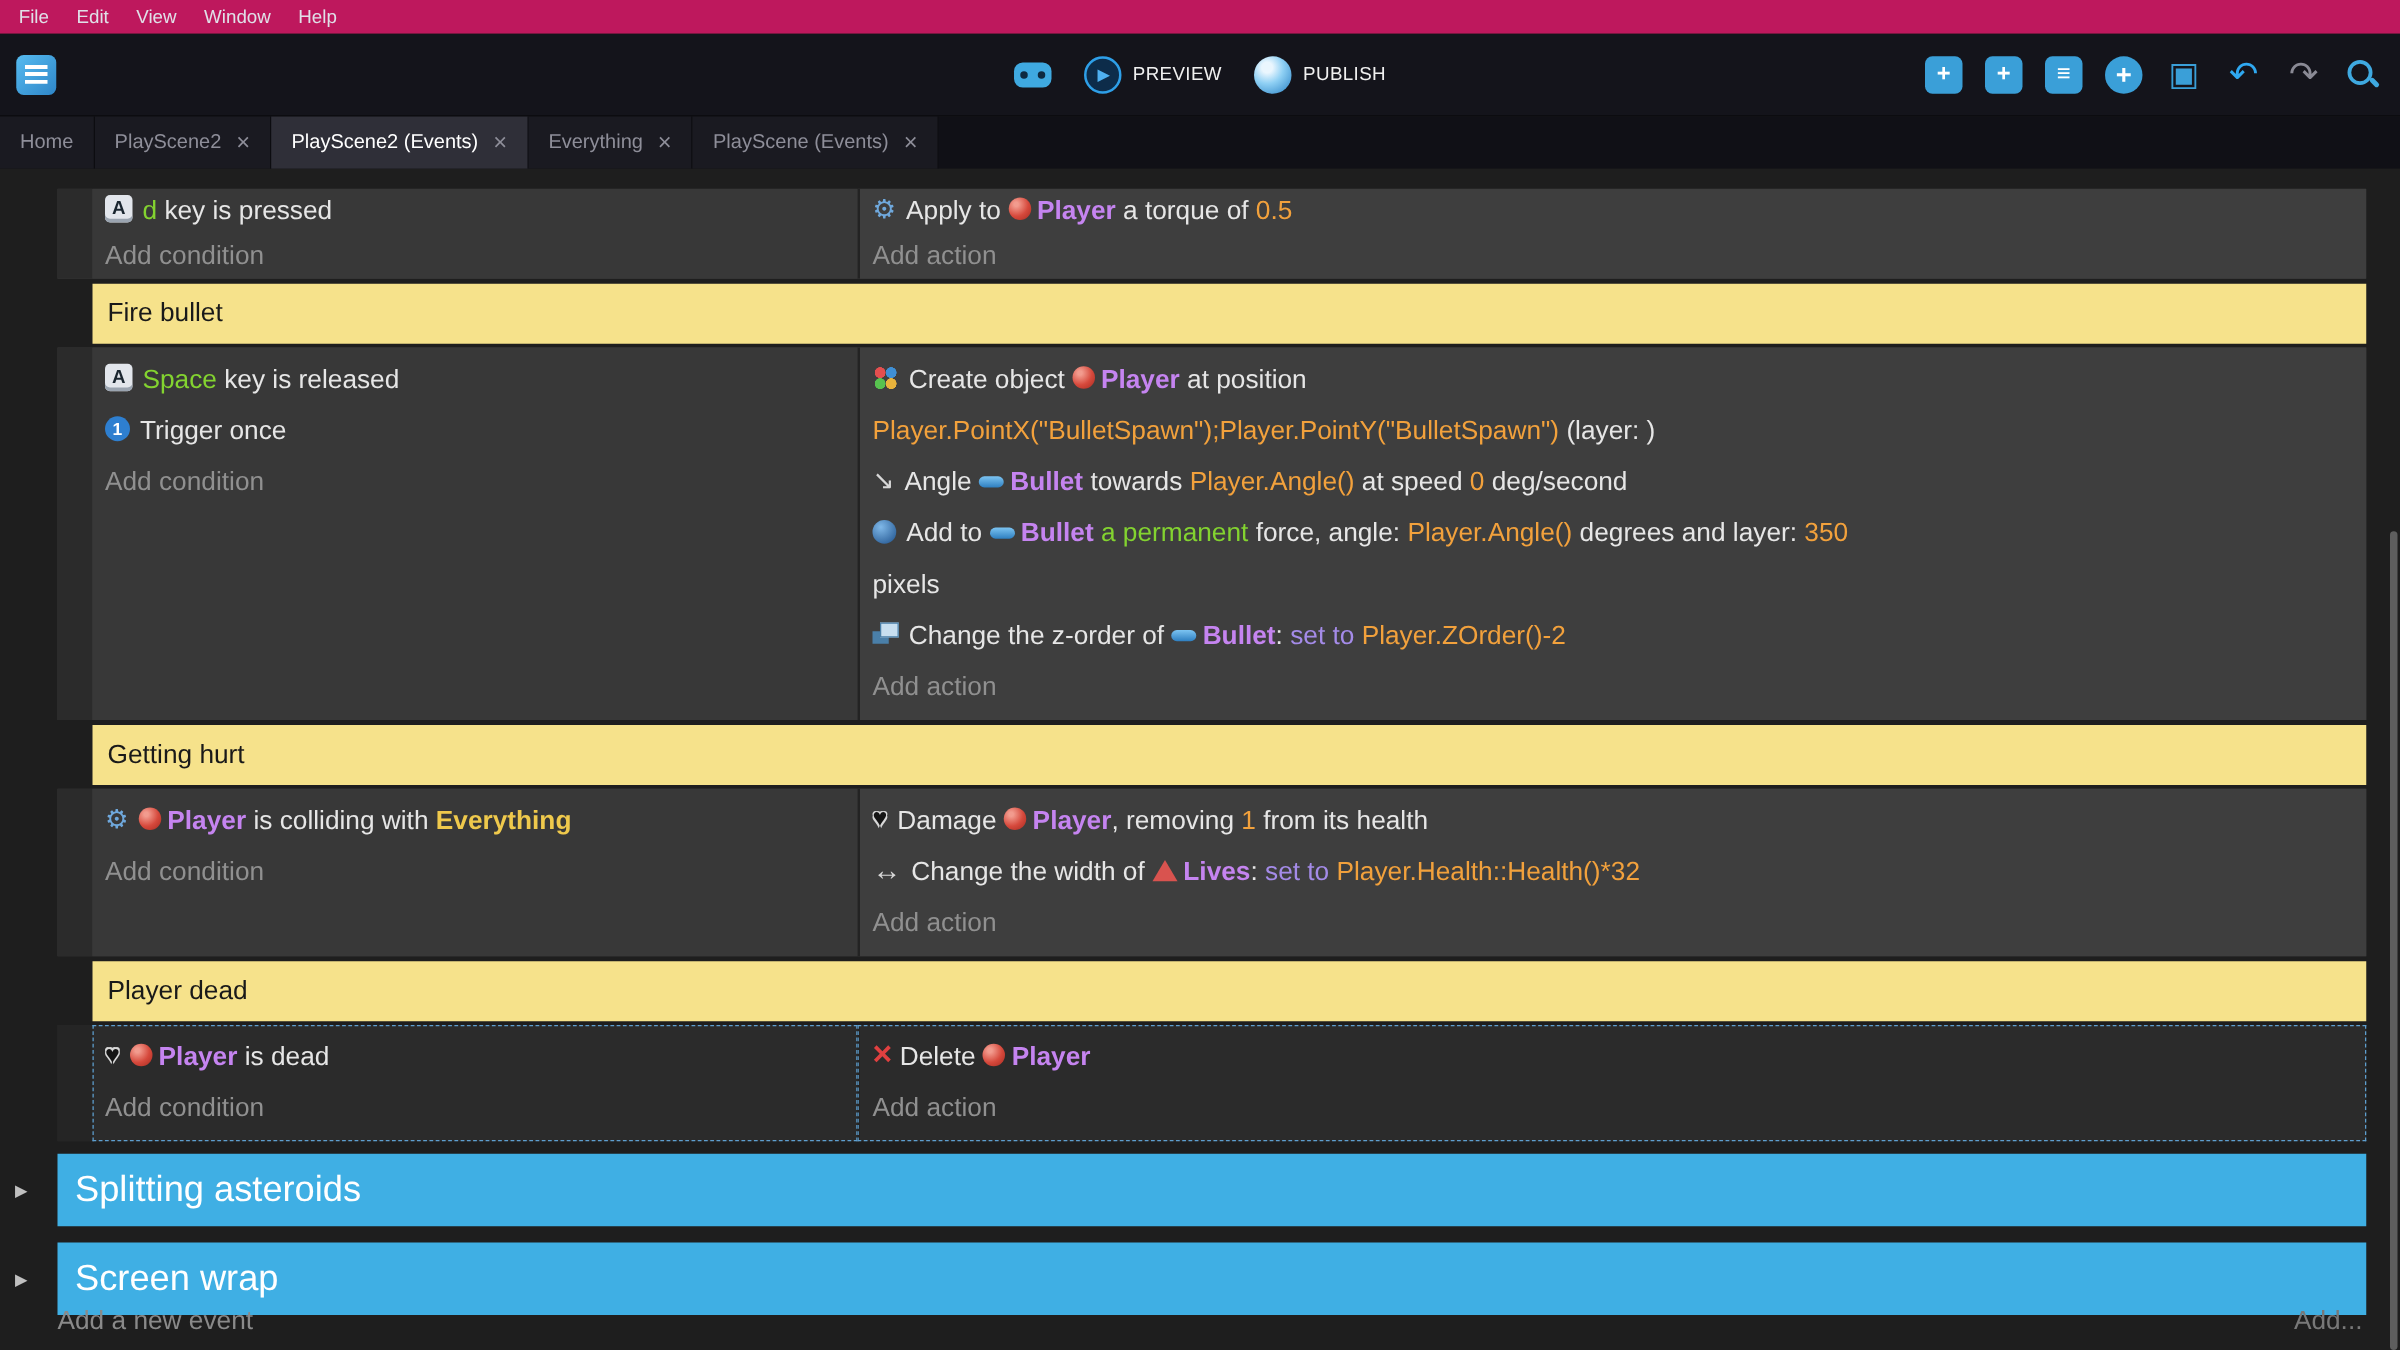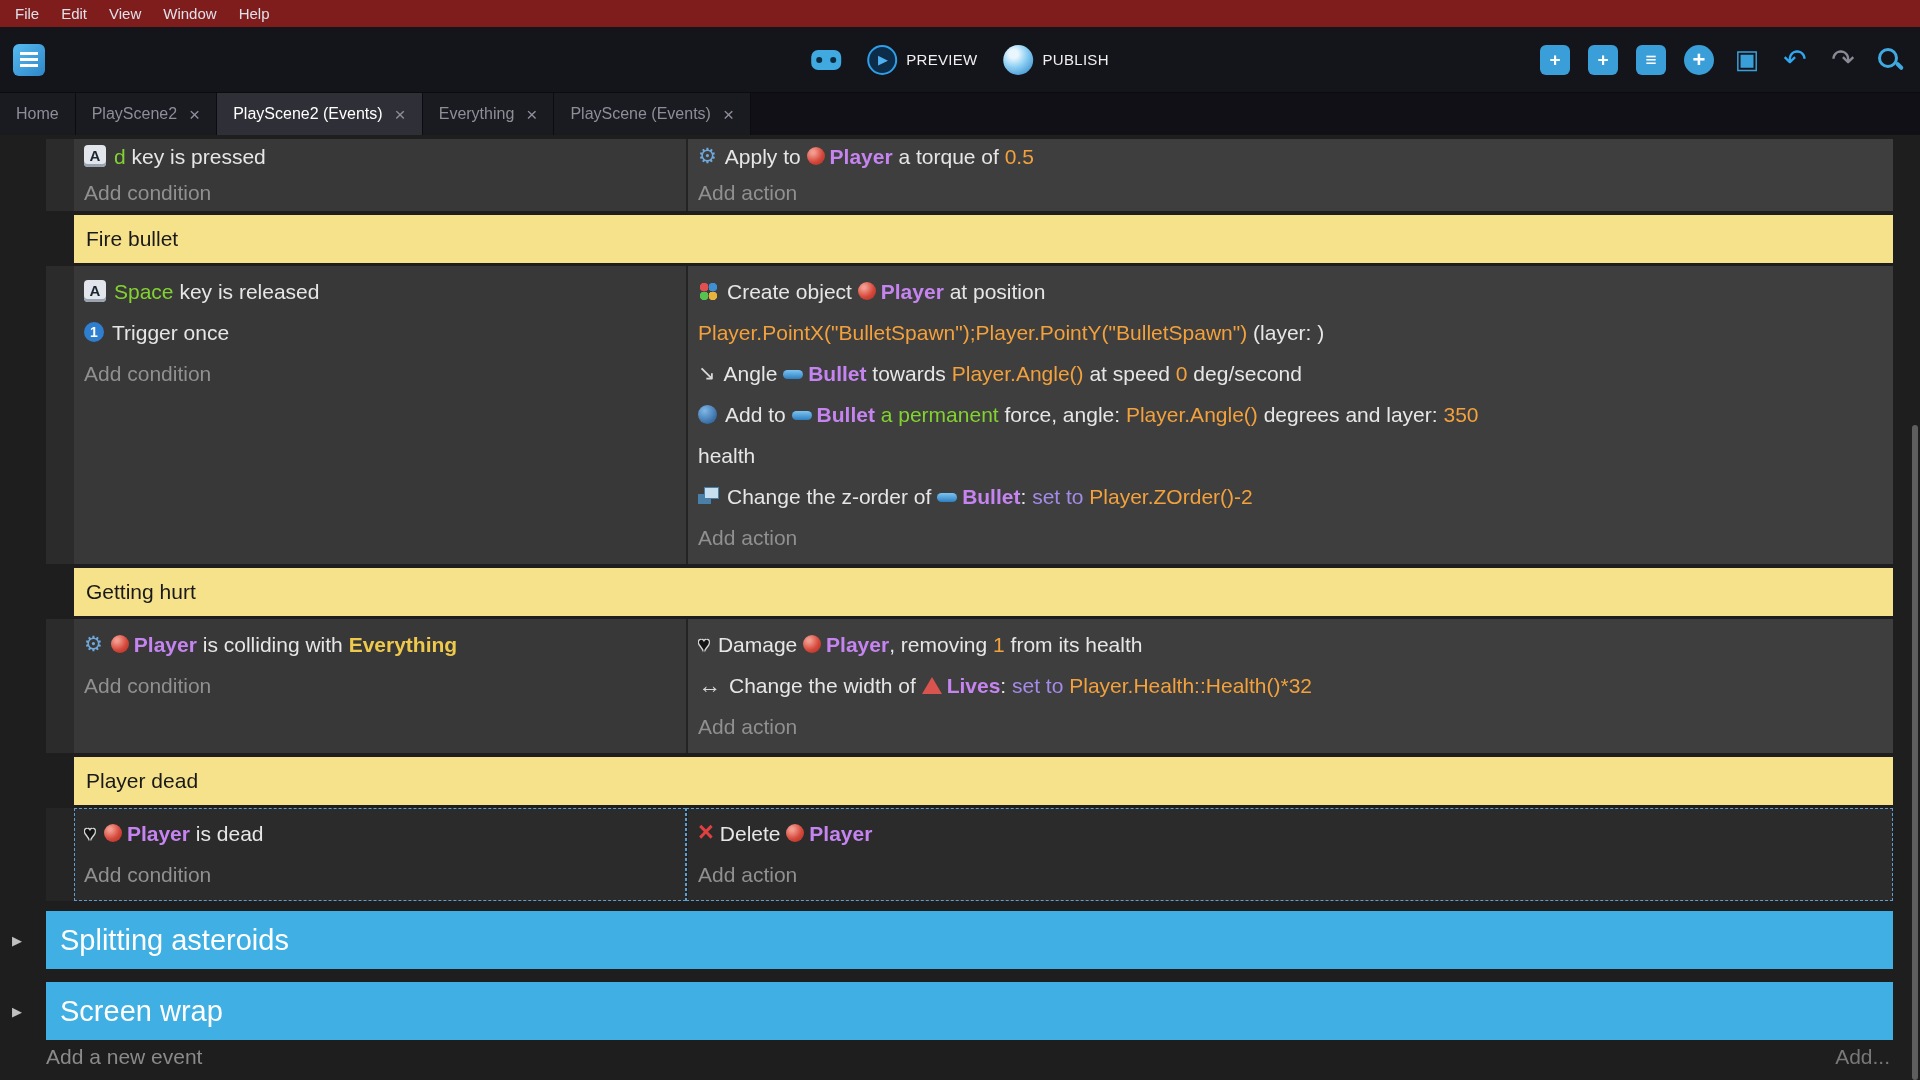--- a/index.html
+++ b/index.html
@@ -1,20 +1,20 @@
 <!DOCTYPE html>
 <html><head>
 <meta charset="utf-8">
 <style>
   *{box-sizing:border-box;margin:0;padding:0}
   body{width:1920px;height:1080px;overflow:hidden;background:#1E1E1E;
        font-family:"Liberation Sans",sans-serif;color:#E6E6E6;position:relative}
 
   
-  .menubar{height:27px;background:#7f1d1d;display:flex;align-items:center;padding-left:4px;
+  .menubar{height:27px;background:#be185d;display:flex;align-items:center;padding-left:4px;
            font-size:15px;color:#E0E0E8}
   .menu-item{padding:0 11px;height:100%;display:flex;align-items:center;cursor:default}
 
   
   .toolbar{height:66px;background:#14141B;display:flex;align-items:center;position:relative;
            border-bottom:1px solid #0C0C10}
   .logo{width:32px;height:32px;border-radius:6px;background:linear-gradient(135deg,#56BBF0,#2E86C8);
         display:flex;align-items:center;justify-content:center;margin-left:13px;cursor:pointer;flex:none}
   .logo-lines{width:18px;height:15px;background:repeating-linear-gradient(180deg,#FFF 0 3px,transparent 3px 6px)}
   .toolbar-center{position:absolute;left:50%;transform:translateX(-50%);display:flex;align-items:center;gap:26px}
@@ -44,21 +44,21 @@
   .tabbar{height:42px;background:#101016;display:flex;align-items:stretch}
   .tab{display:flex;align-items:center;gap:12px;padding:0 16px;font-size:16px;color:#8E8E99;
        background:#1A1A21;border-right:1px solid #0C0C10;cursor:pointer;white-space:nowrap}
   .tab.active{background:#2F2F38;color:#FFF}
   .tab .close{color:#8E8E99;font-size:19px;line-height:19px}
 
   
   .events{position:relative;height:945px;background:#1E1E1E;overflow:hidden}
   .events-rows{padding:0 27px 0 46px}
   .evrow{display:flex;background:#3C3C3C;margin-top:3px}
-  .events-rows > .evrow:first-child{margin-top:4px}
+  .events-rows > .evrow:first-child{margin-top:16px}
   .handle{width:28px;background:#2B2B2B;flex:none}
   .cell{padding:5px 8px 6px 10px;font-size:21px}
   .cond{width:612px;flex:none;background:#383838}
   .act{flex:1;border-left:2px solid #232323;background:#3E3E3E}
   .line{white-space:pre-wrap;height:41px;line-height:41px;cursor:pointer}
   .add-line{color:#909090;height:41px;line-height:41px;cursor:pointer}
   .partial{height:72px;overflow:hidden;margin-top:0}
   .partial .cell{padding-top:0;padding-bottom:0}
   .partial .line,.partial .add-line{height:36px;line-height:36px}
   .evrow.selected{background:#2B2B2B}
@@ -201,21 +201,21 @@
         <div class="cell cond">
           <div class="line"><span class="icon ic-key">A</span><span class="c-green">Space</span><span> key is released</span></div>
           <div class="line"><span class="icon ic-trigger">1</span><span>Trigger once</span></div>
           <div class="add-line">Add condition</div>
         </div>
         <div class="cell act">
           <div class="line"><span class="icon ic-create"></span><span>Create object </span><span class="icon ic-player"></span><span class="c-purple b">Player</span><span> at position</span></div>
           <div class="line"><span class="c-orange">Player.PointX("BulletSpawn");Player.PointY("BulletSpawn")</span><span> (layer: )</span></div>
           <div class="line"><span class="icon ic-rotate">↘</span><span>Angle </span><span class="icon ic-bullet"></span><span class="c-purple b">Bullet</span><span> towards </span><span class="c-orange">Player.Angle()</span><span> at speed </span><span class="c-orange">0</span><span> deg/second</span></div>
           <div class="line"><span class="icon ic-force"></span><span>Add to </span><span class="icon ic-bullet"></span><span class="c-purple b">Bullet</span><span> </span><span class="c-green">a permanent</span><span> force, angle: </span><span class="c-orange">Player.Angle()</span><span> degrees and layer: </span><span class="c-orange">350</span></div>
-          <div class="line"><span>health</span></div>
+          <div class="line"><span>pixels</span></div>
           <div class="line"><span class="icon ic-zorder"></span><span>Change the z-order of </span><span class="icon ic-bullet"></span><span class="c-purple b">Bullet</span><span>: </span><span class="c-violet">set to </span><span class="c-orange">Player.ZOrder()-2</span></div>
           <div class="add-line">Add action</div>
         </div>
       </div>
       <div class="comment">
         <span>Getting hurt</span>
       </div>
       <div class="evrow">
         <span class="handle"></span>
         <div class="cell cond">

